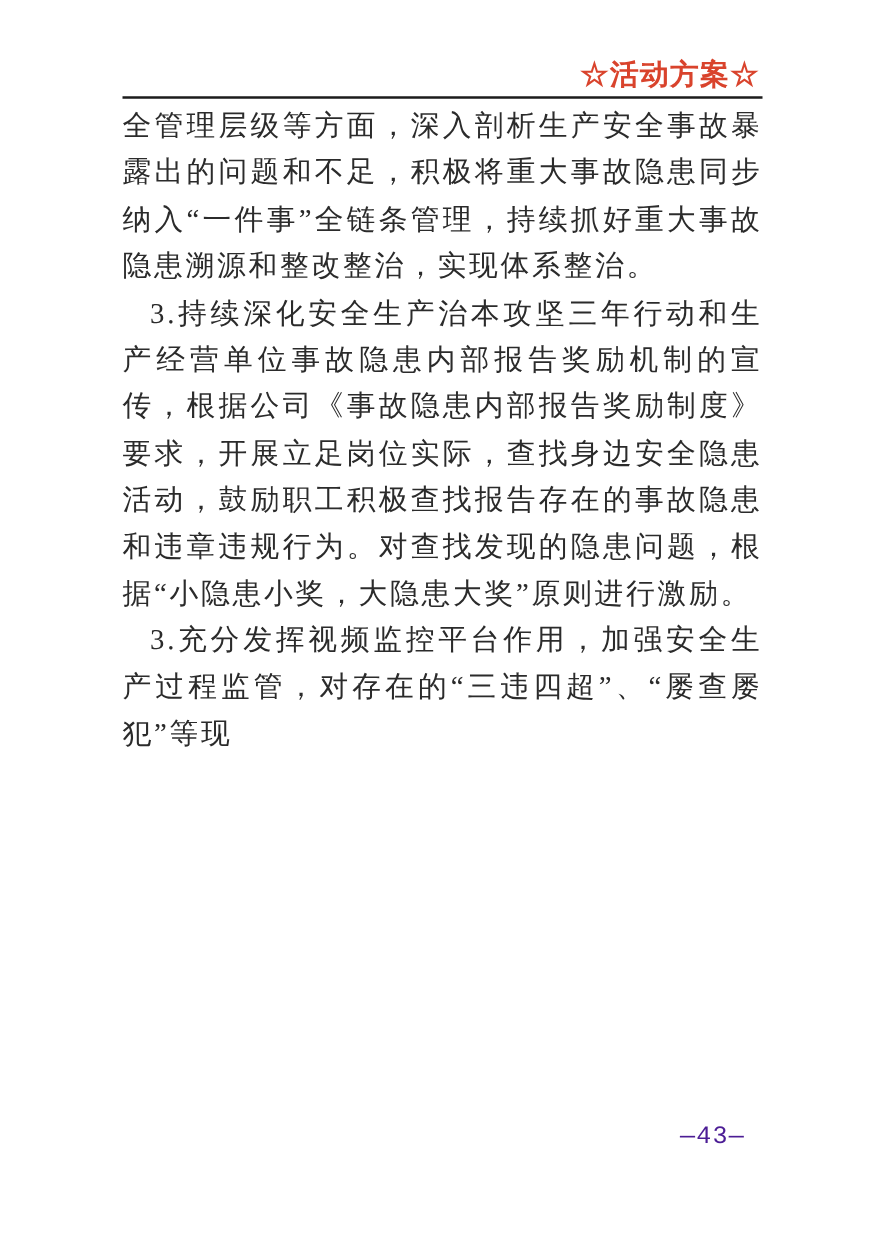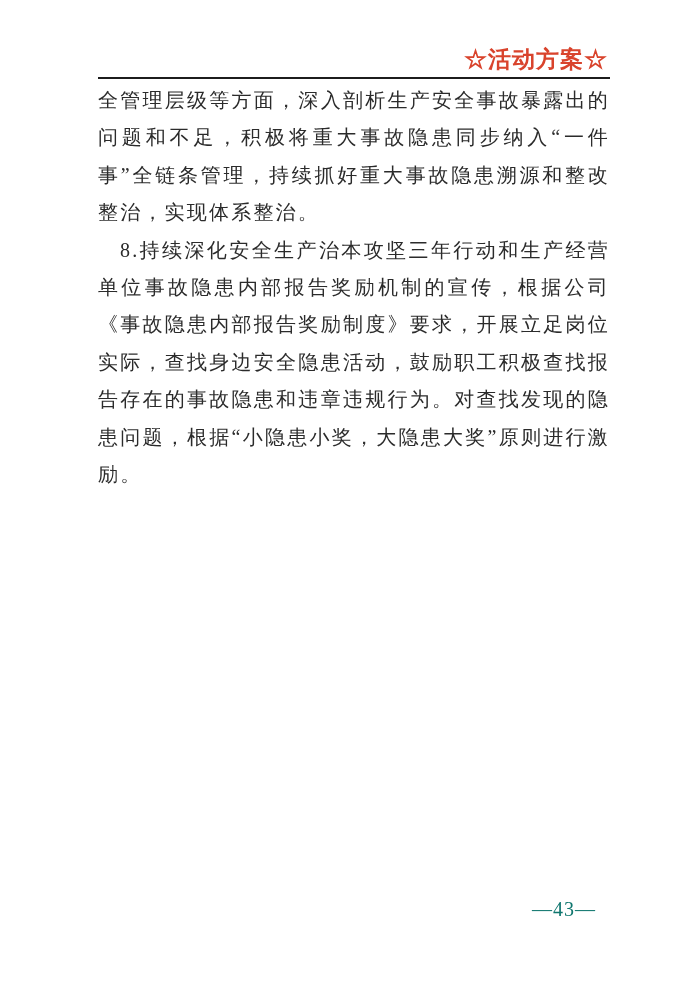--- a/index.html
+++ b/index.html
@@ -21,52 +21,54 @@
   .header-title {
     font-size: 23px;
     font-weight: bold;
     color: #d9432c;
     letter-spacing: 1px;
     line-height: 28px;
     white-space: nowrap;
   }
   .content {
     margin: 3px 90px 0 98px;
-    font-size: 20px;
+    font-size: 23px;
     color: #2b2b2b;
     line-height: 37.4px;
     letter-spacing: 2.2px;
     text-align: justify;
     text-justify: inter-character;
   }
   .content p { margin: 0; padding: 0; }
   .p-heading {
     font-weight: bold;
     text-indent: 14px;
   }
   .p-time { text-indent: 22px; }
   .p-numbered { text-indent: 22px; }
   .page-number {
     position: absolute;
     top: 898px;
     right: 104px;
     font-size: 20px;
-    color: #0f766e;
+    color: #4c1d95;
     letter-spacing: 1px;
+    font-family: Liberation Mono, monospace;
   }
 </style>
 </head>
 <body>
 
 <div class="page">
 
   <div class="header-row">
     <span class="header-title">☆活动方案☆</span>
   </div>
 
   <div class="content">
     <p class="p-plain">全管理层级等方面，深入剖析生产安全事故暴露出的问题和不足，积极将重大事故隐患同步纳入“一件事”全链条管理，持续抓好重大事故隐患溯源和整改整治，实现体系整治。</p>
-    <p class="p-numbered">8.持续深化安全生产治本攻坚三年行动和生产经营单位事故隐患内部报告奖励机制的宣传，根据公司《事故隐患内部报告奖励制度》要求，开展立足岗位实际，查找身边安全隐患活动，鼓励职工积极查找报告存在的事故隐患和违章违规行为。对查找发现的隐患问题，根据“小隐患小奖，大隐患大奖”原则进行激励。</p>
+    <p class="p-numbered">3.持续深化安全生产治本攻坚三年行动和生产经营单位事故隐患内部报告奖励机制的宣传，根据公司《事故隐患内部报告奖励制度》要求，开展立足岗位实际，查找身边安全隐患活动，鼓励职工积极查找报告存在的事故隐患和违章违规行为。对查找发现的隐患问题，根据“小隐患小奖，大隐患大奖”原则进行激励。</p>
+    <p class="p-numbered">3.充分发挥视频监控平台作用，加强安全生产过程监管，对存在的“三违四超”、“屡查屡犯”等现</p>
   </div>
 
   <div class="page-number">—43—</div>
 
 </div>
 
 </body></html>

